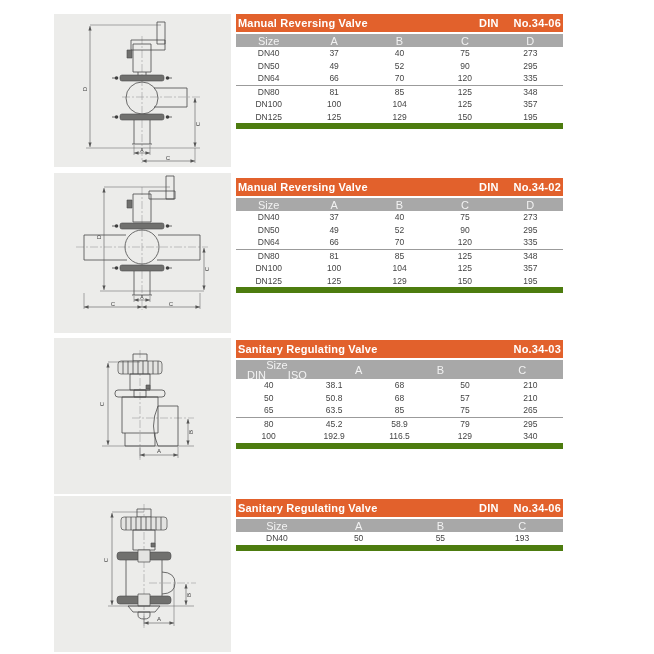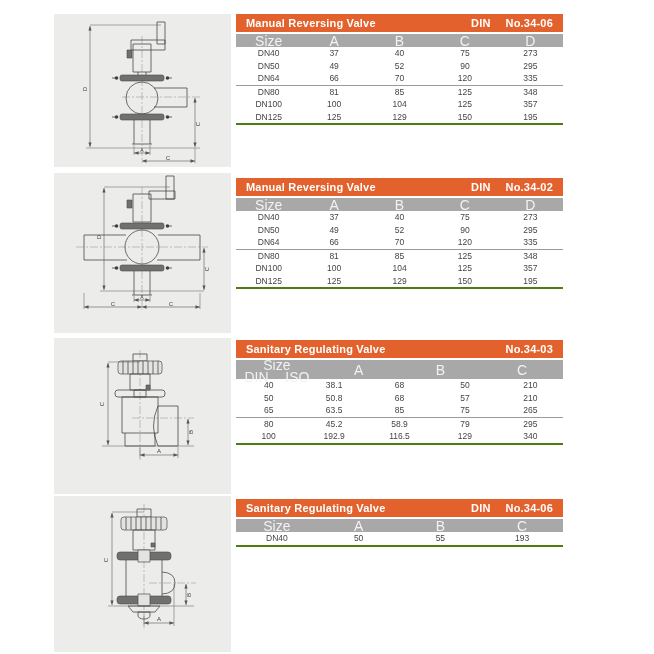--- a/index.html
+++ b/index.html
@@ -11,36 +11,36 @@
   .p1{top:14px;height:153px}
   .p2{top:173px;height:160px}
   .p3{top:338px;height:156px}
   .p4{top:496px;height:156px}
 
   
   .tbl{position:absolute;left:236px;width:327px}
   .t1{top:14px}.t2{top:178px}.t3{top:340px}.t4{top:499px}
 
   .titlebar{height:18px;background:#e2612c;color:#fff;display:flex;
-    justify-content:space-between;align-items:center;padding:0 10px;
+    justify-content:space-between;align-items:center;padding:0 2px;
     font-size:11px;font-weight:bold;letter-spacing:.2px}
   .tno{display:flex;gap:15px}
 
-  .colheader{margin-top:2px;background:#a8a8a8;color:#f2f2f2;font-size:14px;
+  .colheader{margin-top:2px;background:#a8a8a8;color:#f2f2f2;font-size:11px;
     height:13px;display:flex;align-items:center;text-align:center}
   .colheader>span{flex:1}
 
   .colheader.tall{height:19px;align-items:stretch}
   .sg{flex:2;display:flex;flex-direction:column}
   .sg-top{height:9px;display:flex;align-items:center;justify-content:center}
   .sg-bot{flex:1;display:flex}
   .sg-bot>span{flex:1;display:flex;align-items:center;justify-content:center}
   .tall>.hcol{flex:1;display:flex;align-items:center;justify-content:center}
 
-  .rows{border-bottom:2px solid #4d7c0f}
+  .rows{border-bottom:6px solid #4d7c0f}
   .row{display:flex;height:12.5px;align-items:center;font-size:8.5px;
     color:#454545;text-align:center}
   .row>span{flex:1}
   .row.sep{border-top:1px solid #9b9b9b}
 
   
   svg{display:block}
   .out{stroke:#4a4a4a;stroke-width:.8;fill:none;stroke-linejoin:round}
   .fillD{fill:#70706e;stroke:#4a4a4a;stroke-width:.6}
   .fillL{fill:#e3e3e1;stroke:#4a4a4a;stroke-width:.7}

